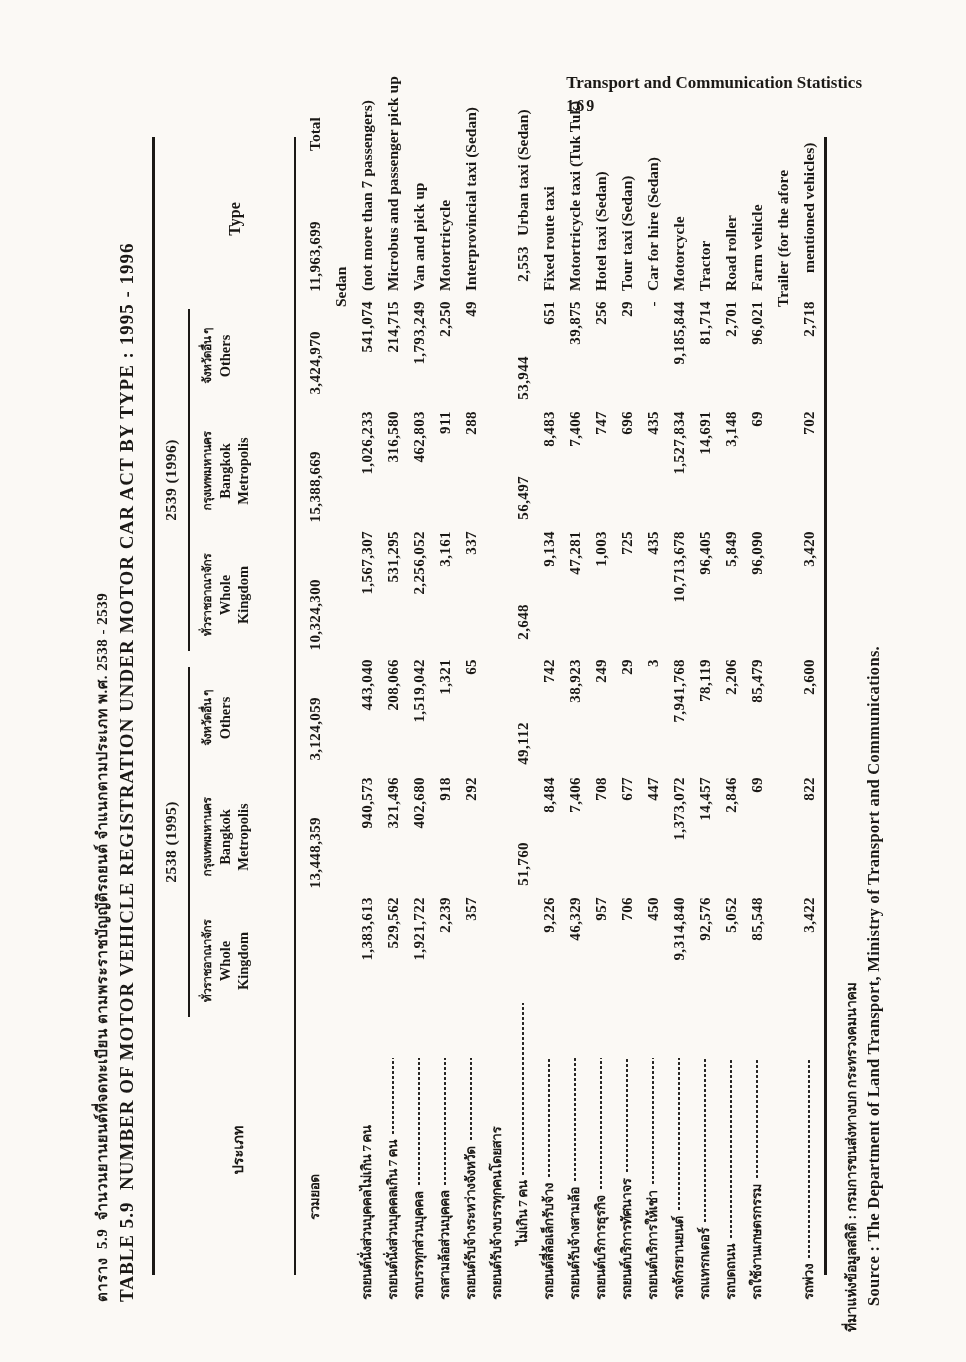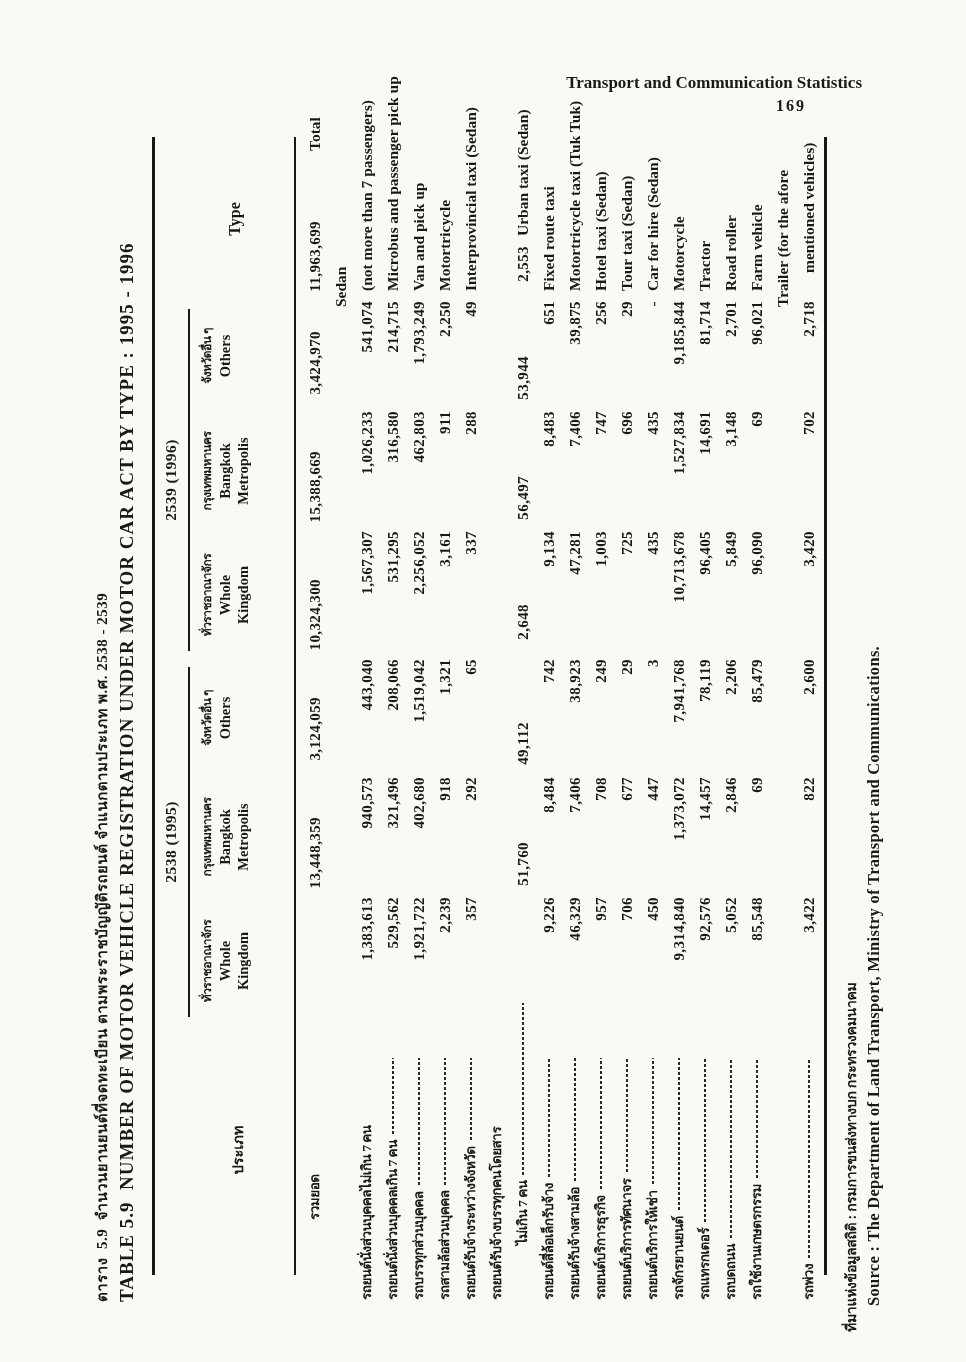--- a/index.html
+++ b/index.html
@@ -1,21 +1,21 @@
 <!DOCTYPE html>
 <html><head>
 <meta charset="utf-8">
 <style>
   html,body{margin:0;padding:0}
   body{
     width:966px;height:1362px;position:relative;overflow:hidden;
     background:#fbf9f5;color:#1b1916;
     font-family:"Liberation Serif","DejaVu Serif",serif;
   }
-  .page-header{position:absolute;top:72px;right:104px;text-align:right;font-weight:bold;font-size:17px;line-height:1.35}
+  .page-header{position:absolute;top:72px;right:104px;font-weight:bold;font-size:17px;line-height:1.35}
   .page-number{margin-right:56px;font-size:16px;letter-spacing:2px}
 
   
   .rot{
     position:absolute;left:0;top:1362px;width:1362px;height:966px;
     transform-origin:0 0;transform:rotate(-90deg);
   }
   .title-th{position:absolute;left:60px;top:90px;font-size:15px;font-weight:bold;letter-spacing:.5px;white-space:pre}
   .title-en{position:absolute;left:60px;top:116px;font-size:19px;font-weight:bold;letter-spacing:1px;white-space:pre}
 

